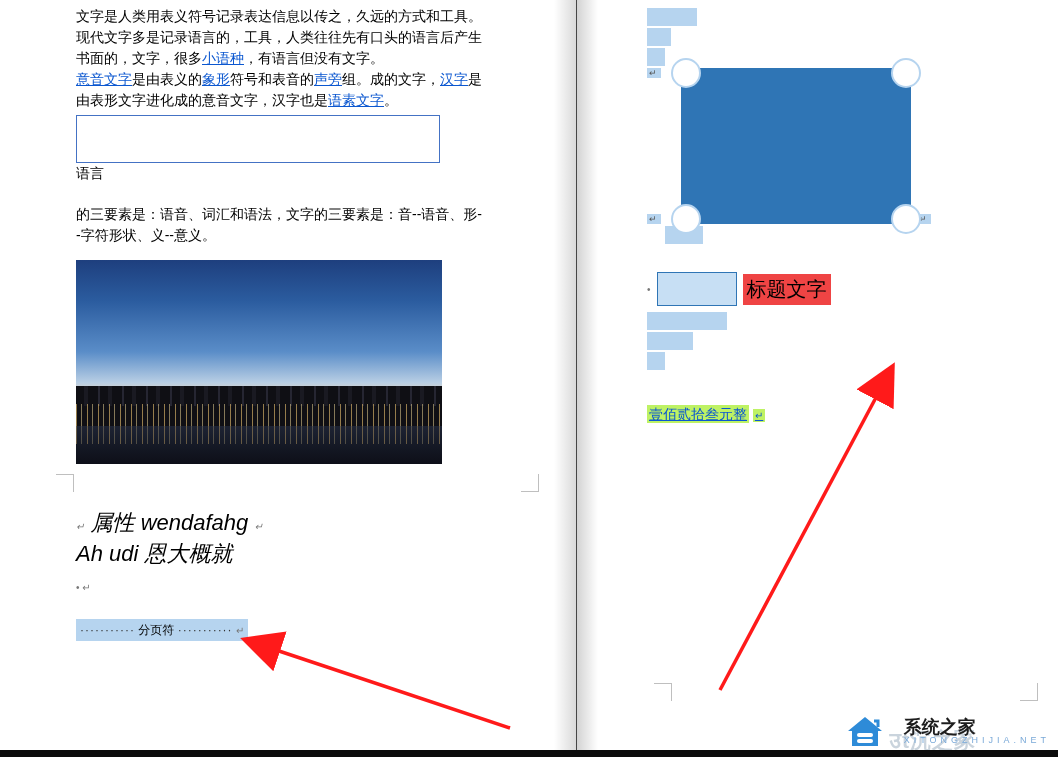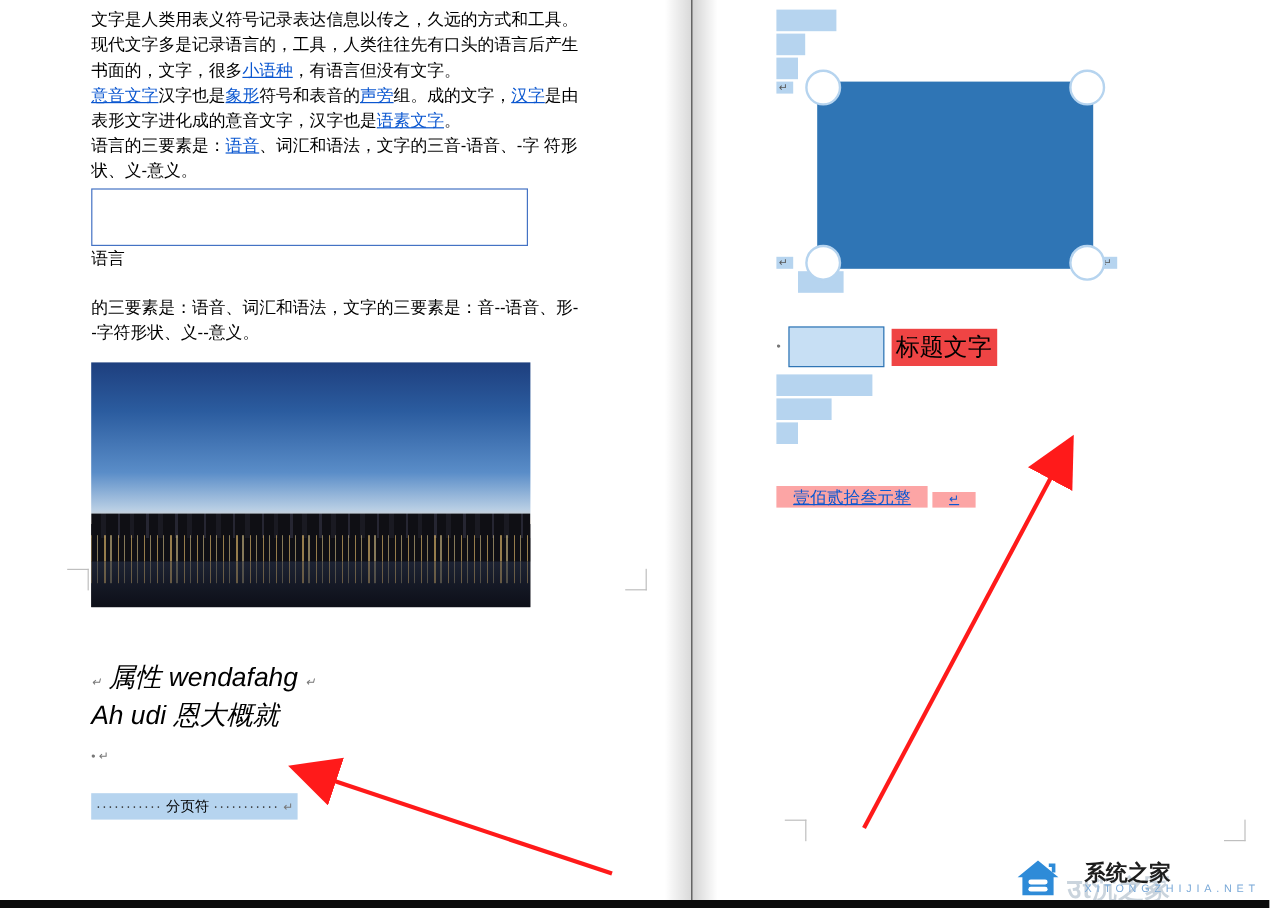--- a/index.html
+++ b/index.html
@@ -164,21 +164,21 @@
   .label-text {
     font-size:20px; background:#ef4444; padding:2px 4px;
   }
   .after-label {
     margin-top:6px;
   }
   .after-label .spacer-sel { width:80px;}
   .amount {
     margin-top:36px; 
   }
-  .amount span { background:#fca5a5; color:#0b57d0; text-decoration:underline; padding:1px 14px;}
+  .amount span { background:#bef264; color:#0b57d0; text-decoration:underline; padding:1px 2px;}
 
   .page-corner2 {
     position:absolute;
     width:18px; height:18px;
   }
   .page-corner2.bl { left:654px; bottom:56px; border-left:1px solid #bfbfbf; border-bottom:1px solid #bfbfbf; transform:rotate(180deg);}
   .page-corner2.br { left:1020px; bottom:56px; border-left:1px solid #bfbfbf; border-bottom:1px solid #bfbfbf; transform:rotate(-90deg);}
 
   
   .arrow { position:absolute; pointer-events:none; }
@@ -208,24 +208,21 @@
 </style>
 </head>
 <body>
 
 <div class="pane-left">
   <div class="doc-body">
     <p>
       <span>文字是人类用表义符号记录表达信息以传之，久远的方式和工具。现代文字多是记录语言的，工具，人类往往先有口头的语言后产生书面的，文字，很多</span><a href="#">小语种</a><span>，有语言但没有文字。</span>
     </p>
     <p>
-      <a href="#">意音文字</a><span>汉字也是</span><a href="#">象形</a><span>符号和表音的</span><a href="#">声旁</a><span>组。成的文字，</span><a href="#">汉字</a><span>是由表形文字进化成的意音文字，汉字也是</span><a href="#">语素文字</a><span>。</span>
-    </p>
-    <p>
-      <span>语言的三要素是：</span><a href="#">语音</a><span>、词汇和语法，文字的三音-语音、-字 符形状、义-意义。</span>
+      <a href="#">意音文字</a><span>是由表义的</span><a href="#">象形</a><span>符号和表音的</span><a href="#">声旁</a><span>组。成的文字，</span><a href="#">汉字</a><span>是由表形文字进化成的意音文字，汉字也是</span><a href="#">语素文字</a><span>。</span>
     </p>
     <div class="textbox-outline"></div>
     <span class="inline-after">语言</span>
     <p class="para-gap">的三要素是：语音、词汇和语法，文字的三要素是：音--语音、形--字符形状、义--意义。</p>
 
     <div class="photo">
       <div class="skyline"></div>
       <div class="water"></div>
     </div>
 

